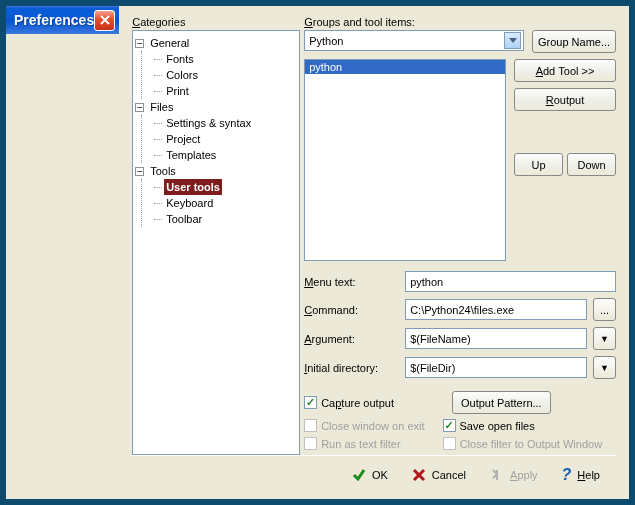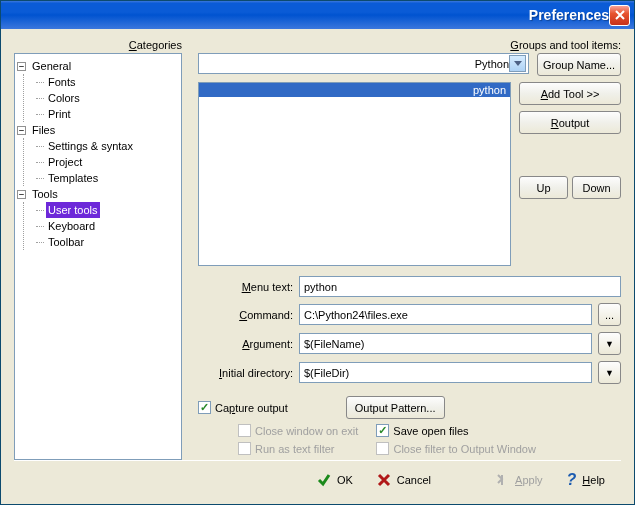--- a/index.html
+++ b/index.html
@@ -1,45 +1,45 @@
 <!DOCTYPE html>
 <html><head>
 <meta charset="utf-8">
 <style>
   * { box-sizing: border-box; font-family: Tahoma, sans-serif; font-size: 11px; }
   body { margin: 0; padding: 0; background: #fff; width: 635px; height: 505px; overflow: hidden; }
-  .window { width: 635px; height: 505px; border: 1px solid #0c4a6e; background: #ECE9D8; display: flex; flex-direction: column; text-align: right; }
+  .window { width: 635px; height: 505px; border: 6px solid #0c4a6e; background: #ECE9D8; display: flex; flex-direction: row; }
   .titlebar {
     height: 28px;
     background: linear-gradient(to bottom, #3B77DD 0%, #0A5BD6 8%, #0A5BD6 40%, #0053D0 50%, #3B77DD 100%);
     display: flex; align-items: center; padding: 0 4px 0 8px; color: #fff;
   }
   .titlebar-title { font-size: 14px; font-weight: bold; flex: 1; text-shadow: 1px 1px 1px rgba(0,0,0,0.3); }
   .close-btn {
     width: 21px; height: 21px; background: linear-gradient(to bottom, #F7A196 0%, #E7532E 40%, #C7311A 100%);
     border: 1px solid #fff; border-radius: 3px; display: flex; align-items: center; justify-content: center;
     color: #fff; font-weight: bold; font-size: 12px;
   }
   .body { flex: 1; padding: 10px 13px 6px 13px; display: flex; flex-direction: column; }
-  .main { flex: 1; display: flex; gap: 16px; }
+  .main { flex: 1; display: flex; gap: 4px; }
   .left { width: 168px; display: flex; flex-direction: column; }
   .cat-label { margin-bottom: 2px; }
   .u { text-decoration: underline; }
   .tree {
     flex: 1; background: #fff; border: 1px solid #7F9DB9; padding: 4px 2px; overflow: auto;
   }
   .tree-node { line-height: 16px; white-space: nowrap; position: relative; }
   .tree-row { display: flex; align-items: center; height: 16px; }
   .expander {
     width: 9px; height: 9px; border: 1px solid #919191; background: #fff;
     display: inline-flex; align-items: center; justify-content: center; font-size: 9px; line-height: 7px;
     margin-right: 4px; color: #000; font-family: monospace;
   }
   .label { padding: 0 2px; }
-  .label.sel { background: #6d28d9; color: #fff; }
+  .label.sel { background: #7f1d1d; color: #fff; font-weight: bold; }
   .children { margin-left: 6px; border-left: 1px dotted #A0A0A0; padding-left: 12px; }
   .leaf-line { display:inline-block; width:8px; border-top:1px dotted #A0A0A0; vertical-align:middle; margin-right:2px;}
   .right { flex: 1; display: flex; flex-direction: column; }
   .groups-label { margin-bottom: 2px; }
   .row1 { display: flex; gap: 8px; }
   .combo {
     flex: 1; height: 21px; border: 1px solid #7F9DB9; background: #fff; display: flex; align-items: center;
     padding: 0 2px 0 4px;
   }
   .combo-text { flex: 1; }
@@ -61,21 +61,21 @@
   .form { margin-top:10px; }
   .form-row { display:flex; align-items:center; gap:6px; margin-bottom:6px; }
   .form-label { width: 95px; }
   .text-input { flex:1; height:21px; border:1px solid #7F9DB9; background:#fff; padding:0 4px; display:flex; align-items:center; }
   .small-btn { width:23px; height:23px; border:1px solid #888; border-radius:3px; background:linear-gradient(to bottom,#FDFDFD,#ECE9D8); display:flex; align-items:center; justify-content:center; }
   .checks { margin-top:6px; }
   .check-row { display:flex; align-items:center; gap:18px; margin-bottom:5px; }
   .check-item { display:flex; align-items:center; gap:4px; }
   .checkbox { width:13px; height:13px; border:1px solid #7F9DB9; background:#fff; display:flex; align-items:center; justify-content:center; font-size:11px; font-weight:bold; }
   .checkbox.checked { color:#2A8A2A; }
-  .disabled { color:#A0A0A0;margin-left:40px; }
+  .disabled { color:#A0A0A0; }
   .disabled .checkbox { border-color:#C0C0C0; }
   .footer { height:38px; border-top:1px solid #fff; display:flex; align-items:center; justify-content:flex-end; gap:24px; padding:0 16px; }
   .footer-btn { display:flex; align-items:center; gap:6px; }
   .footer-btn.disabled { color:#A0A0A0; }
   svg { display:block; }
   .down-tri { width:0; height:0; border-left:4px solid transparent; border-right:4px solid transparent; border-top:5px solid #4D6185; }
 </style>
 </head>
 <body>
 

